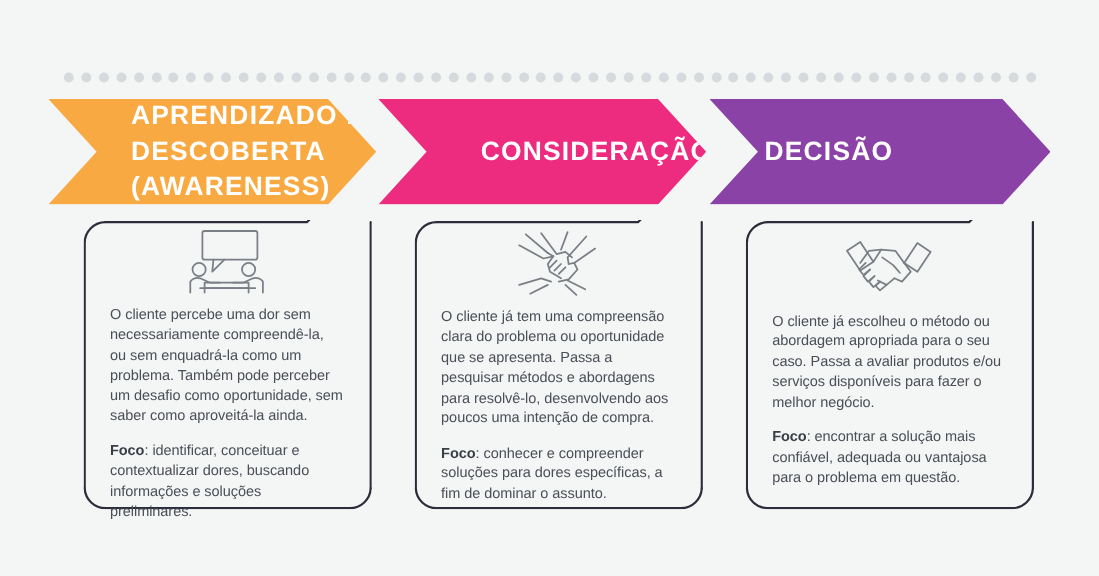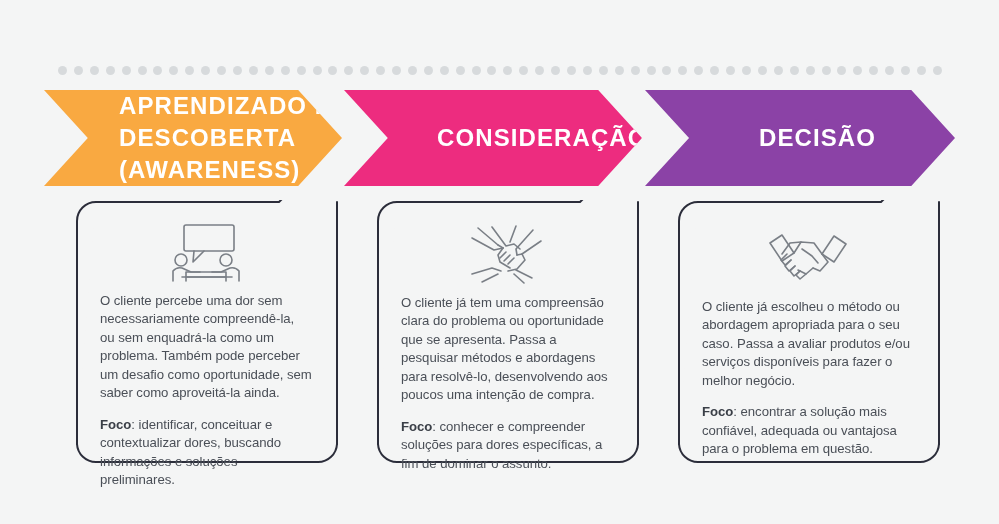--- a/index.html
+++ b/index.html
@@ -94,21 +94,21 @@
   }
 
   #banner-decision {
     left: 645px;
     width: 310px;
     background: #8b42a6;
     -webkit-clip-path: polygon(0 0, 85.9% 0, 100% 50%, 85.9% 100%, 0 100%, 14.2% 50%);
     clip-path: polygon(0 0, 85.9% 0, 100% 50%, 85.9% 100%, 0 100%, 14.2% 50%);
   }
   #banner-decision .banner-label {
-    margin-left: 114px;
+    margin-left: 50px;
   }
 
   
   .cards {
     position: absolute;
     left: 0;
     top: 0;
     width: 999px;
     height: 524px;
   }
@@ -131,21 +131,21 @@
   .card-outline path {
     fill: #f4f5f5;
     stroke: #2b2d3a;
     stroke-width: 2;
     stroke-linejoin: round;
     stroke-linecap: round;
   }
 
   .card-inner {
     position: absolute;
-    left: 0; top: 16px;
+    left: 0; top: 1px;
     width: 262px;
     height: 263px;
     padding: 8px 26px 10px 24px;
     display: flex;
     flex-direction: column;
     align-items: stretch;
   }
 
   .card-icon {
     height: 64px;

